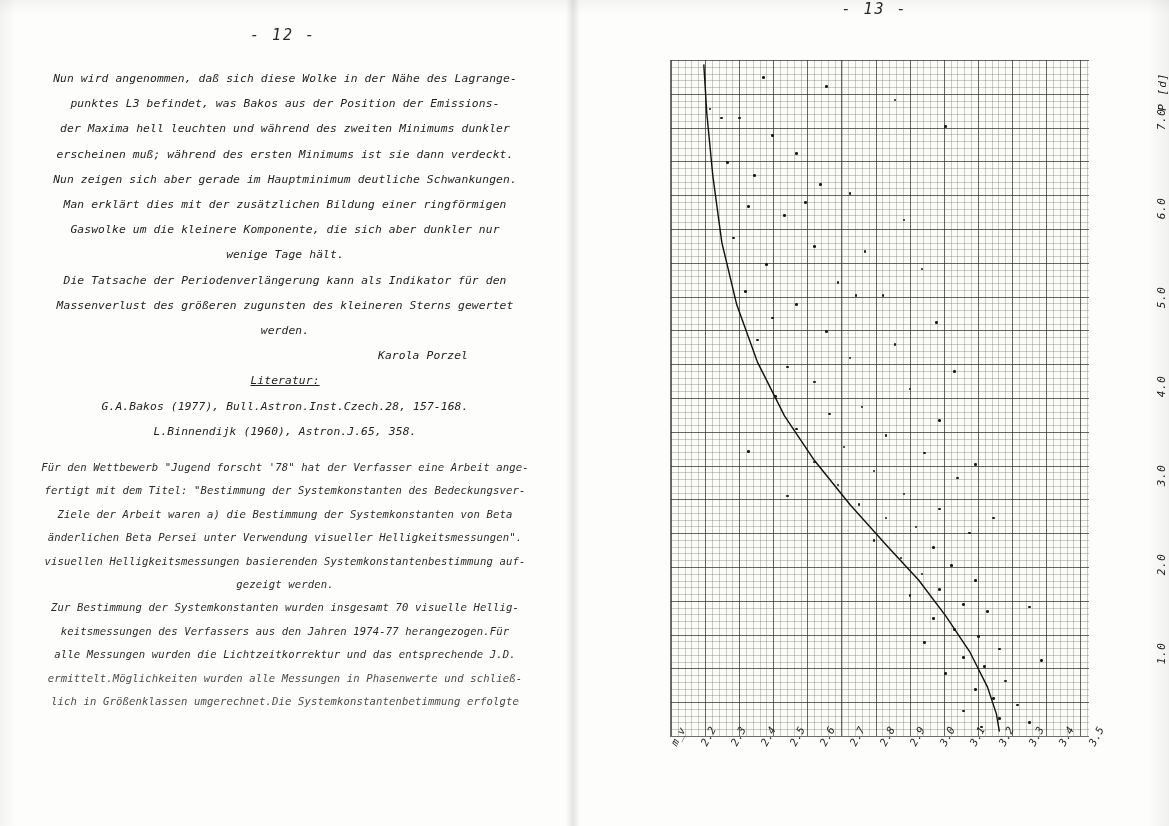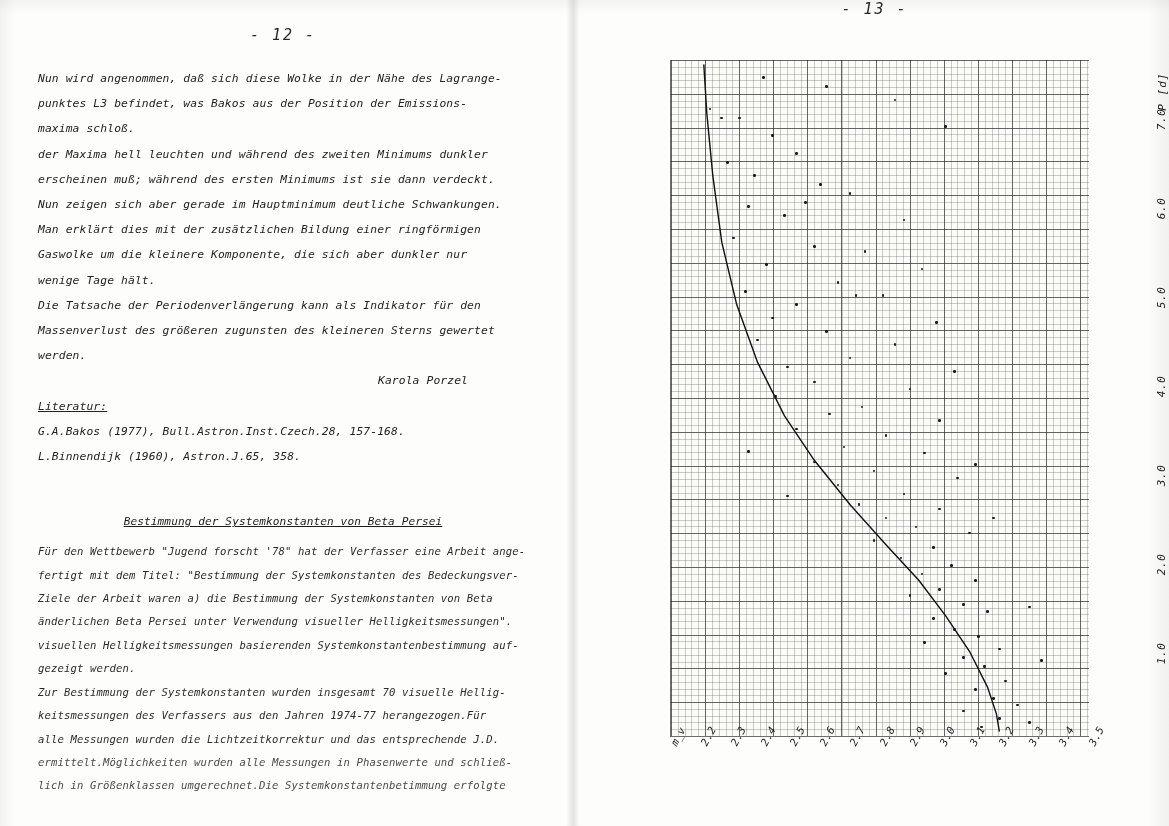--- a/index.html
+++ b/index.html
@@ -59,20 +59,21 @@
 
   .body-text {
     margin: 22px 34px 0 38px;
     font-size: 11.3px;
     line-height: 25.2px;
     letter-spacing: 0.12px;
     color: #232323;
   }
   .body-text p {
     margin: 0 0 0 0;
+    text-align: center;
   }
   .para + .para { margin-top: 0; }
 
   .sig {
     margin: 0 64px 0 0;
     text-align: right;
     font-size: 11.3px;
     line-height: 25.2px;
   }
   .heading-ul {
@@ -204,43 +205,39 @@
 <div class="scan">
   <div class="paper-tone"></div>
   <div class="gutter"></div>
 
   <div class="page page-left">
     <div class="page-number" id="page-left-number">- 12 -</div>
 
     <div class="body-text">
       <p class="para">Nun wird angenommen, daß sich diese Wolke in der Nähe des Lagrange-</p>
       <p class="para">punktes L3 befindet, was Bakos aus der Position der Emissions-</p>
-      <p class="para">maxima schloß.</p>
       <p class="para">der Maxima hell leuchten und während des zweiten Minimums dunkler</p>
       <p class="para">erscheinen muß; während des ersten Minimums ist sie dann verdeckt.</p>
       <p class="para">Nun zeigen sich aber gerade im Hauptminimum deutliche Schwankungen.</p>
       <p class="para">Man erklärt dies mit der zusätzlichen Bildung einer ringförmigen</p>
       <p class="para">Gaswolke um die kleinere Komponente, die sich aber dunkler nur</p>
       <p class="para">wenige Tage hält.</p>
       <p class="para">Die Tatsache der Periodenverlängerung kann als Indikator für den</p>
       <p class="para">Massenverlust des größeren zugunsten des kleineren Sterns gewertet</p>
       <p class="para">werden.</p>
 
       <div class="sig">Karola Porzel</div>
 
       <p class="lit-head">
         <span class="heading-ul">Literatur:</span>
       </p>
       <p class="refs">G.A.Bakos (1977), Bull.Astron.Inst.Czech.28, 157-168.</p>
       <p>L.Binnendijk (1960), Astron.J.65, 358.</p>
     </div>
 
-    <div class="section-title">
-      <span>Bestimmung der Systemkonstanten von Beta Persei</span>
-    </div>
 
     <div class="body-text small">
       <p class="para">Für den Wettbewerb "Jugend forscht '78" hat der Verfasser eine Arbeit ange-</p>
       <p class="para">fertigt mit dem Titel: "Bestimmung der Systemkonstanten des Bedeckungsver-</p>
       <p class="para">Ziele der Arbeit waren a) die Bestimmung der Systemkonstanten von Beta</p>
       <p class="para">änderlichen Beta Persei unter Verwendung visueller Helligkeitsmessungen".</p>
       <p class="para">visuellen Helligkeitsmessungen basierenden Systemkonstantenbestimmung auf-</p>
       <p class="para">gezeigt werden.</p>
       <p class="para">Zur Bestimmung der Systemkonstanten wurden insgesamt 70 visuelle Hellig-</p>
       <p class="para">keitsmessungen des Verfassers aus den Jahren 1974-77 herangezogen.Für</p>

